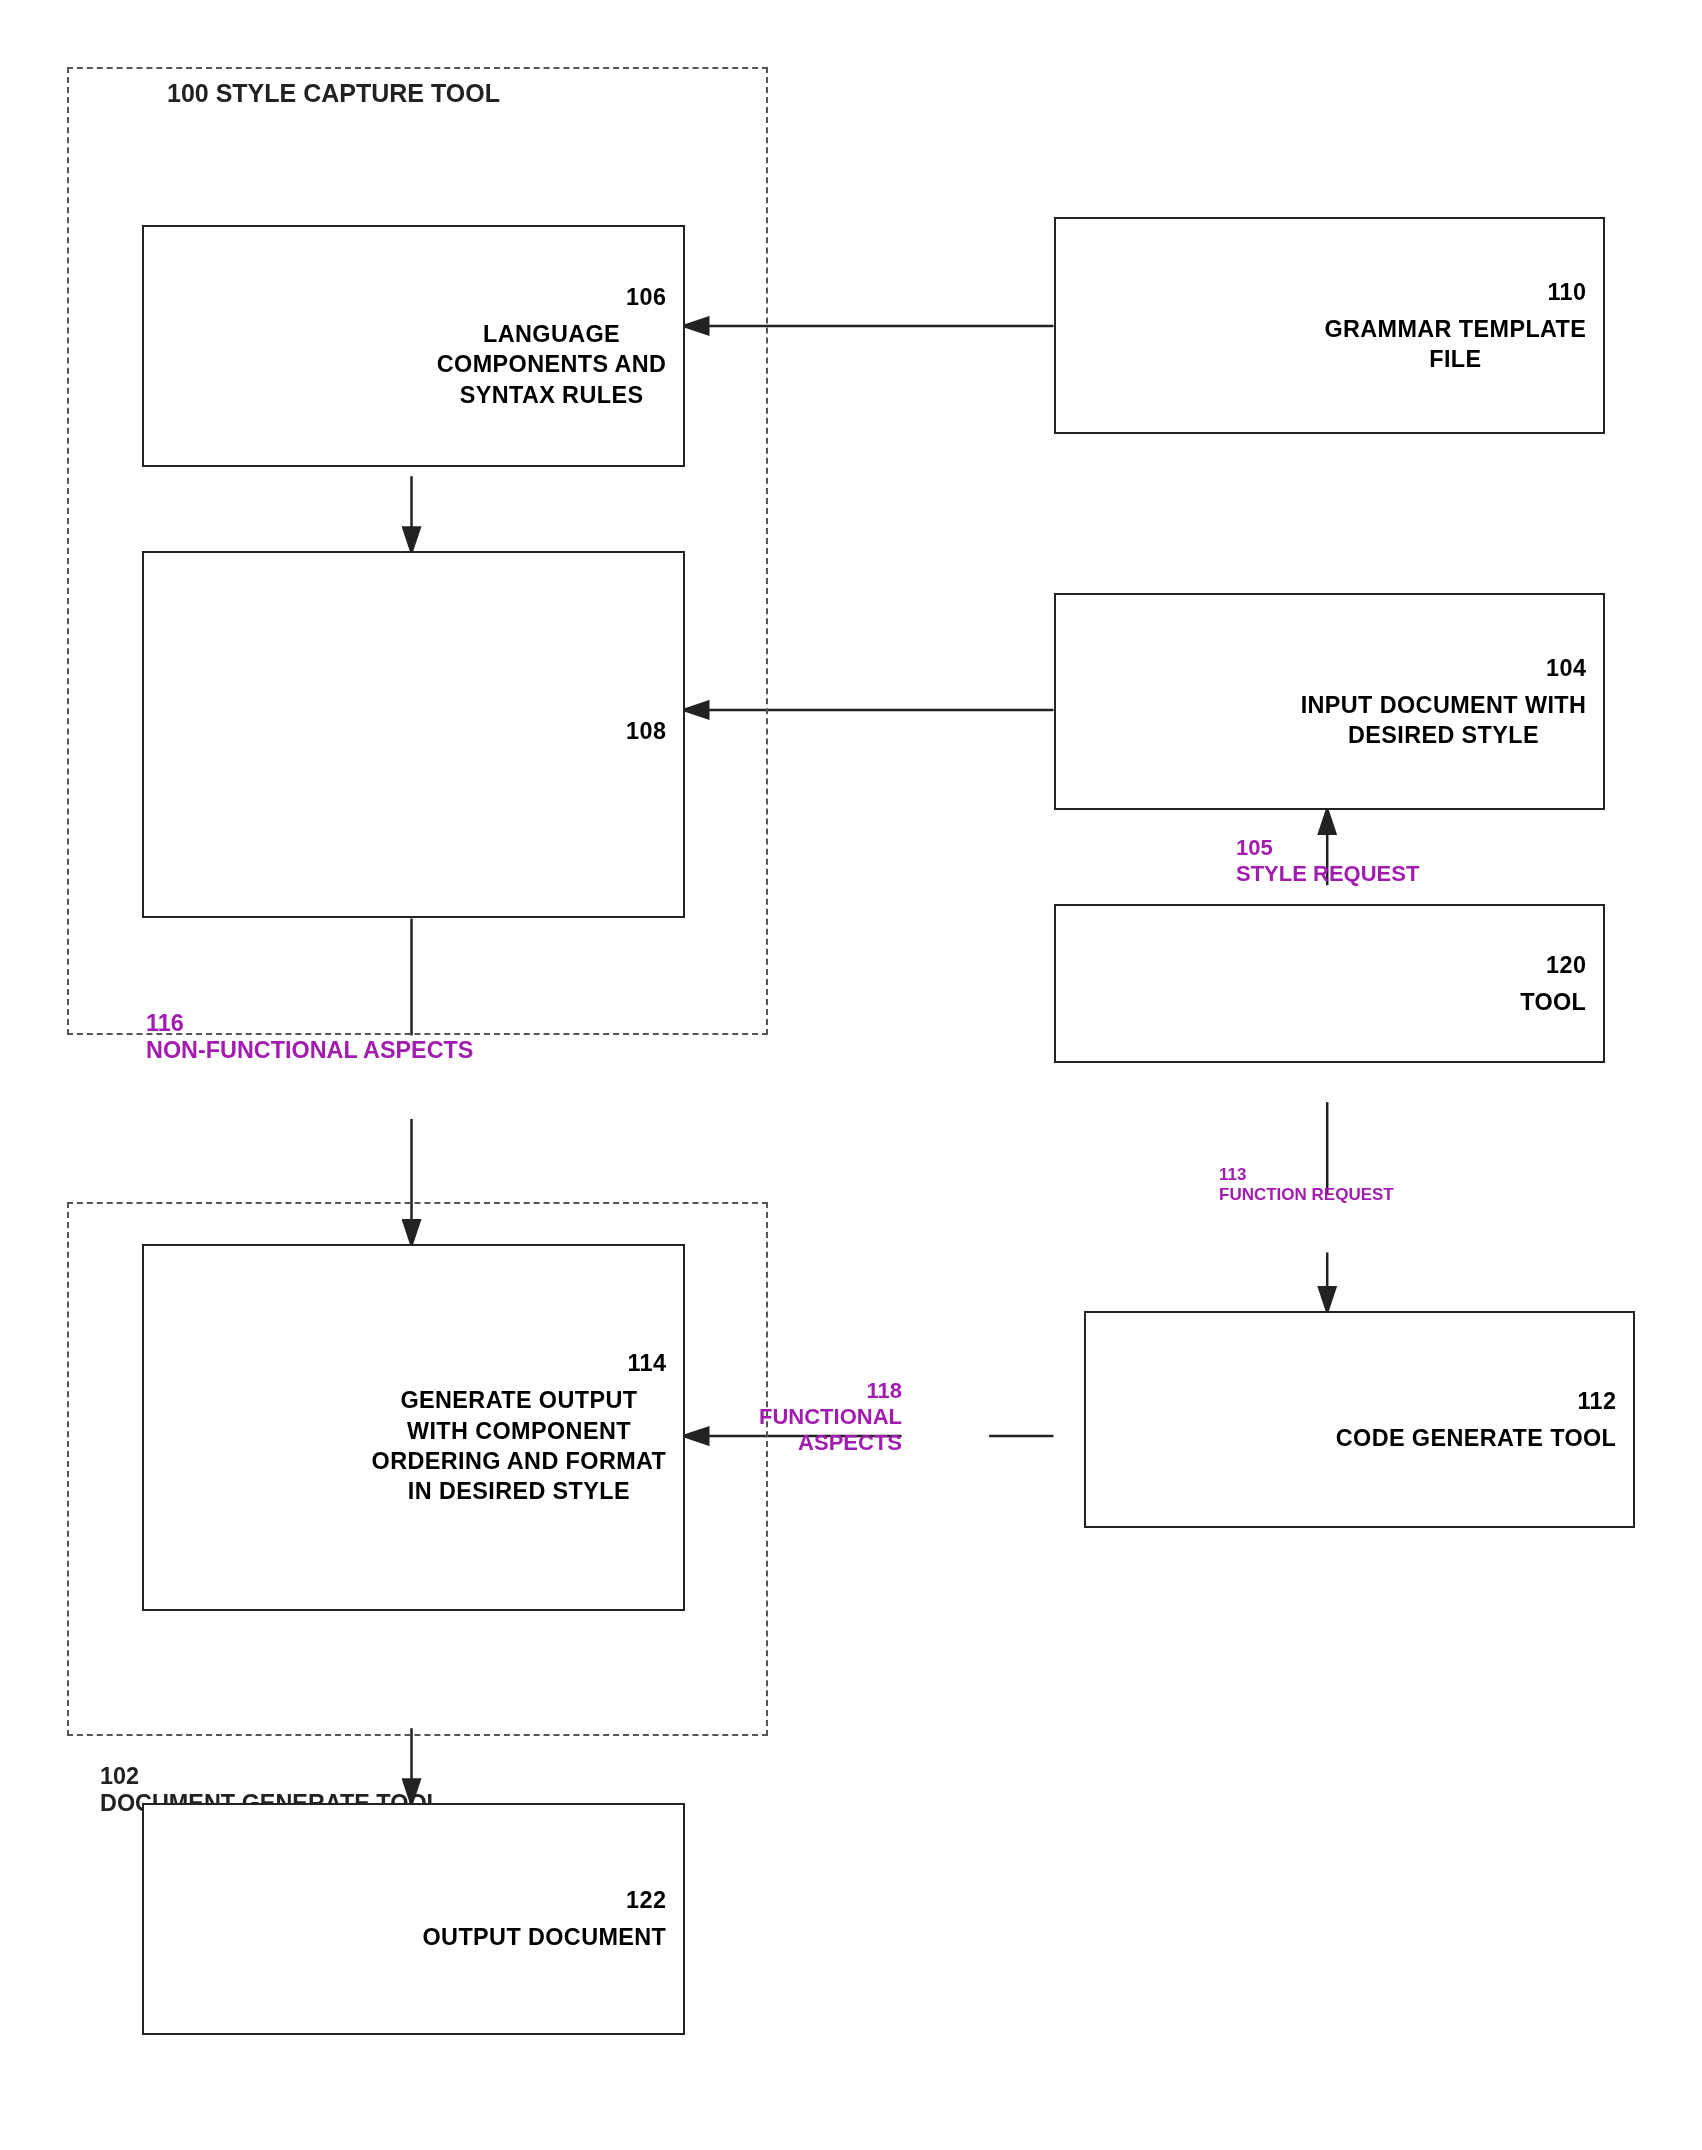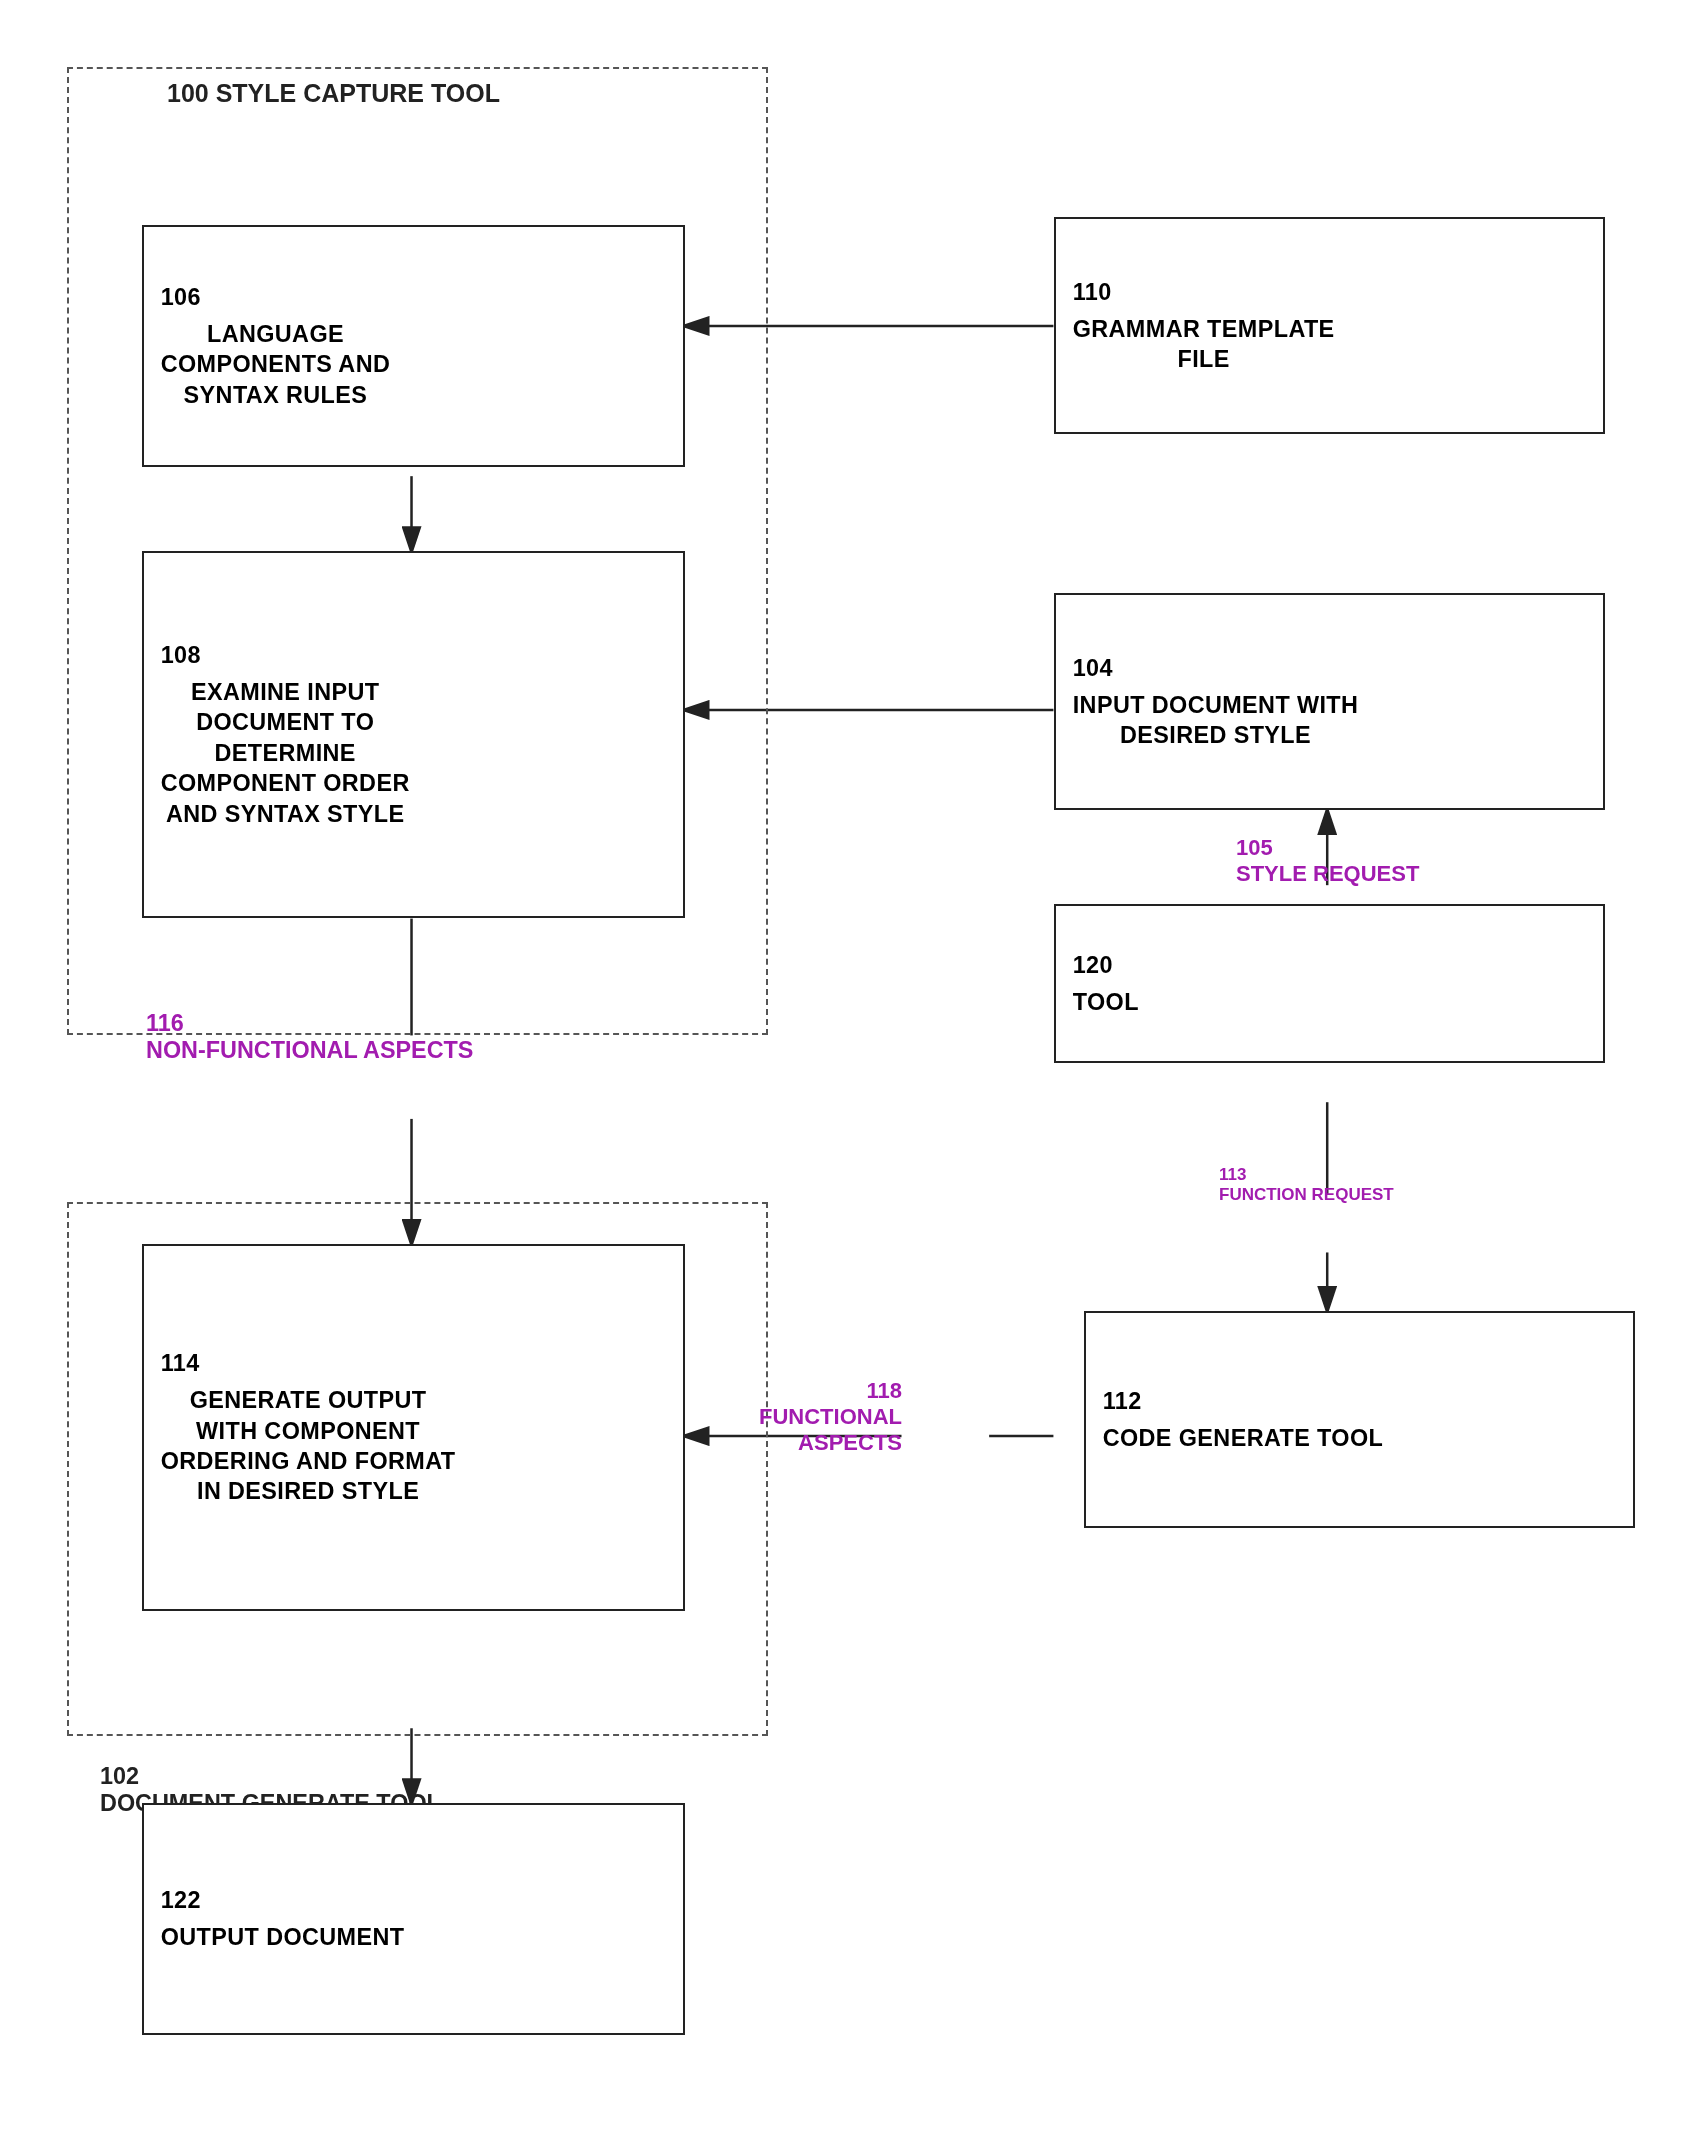--- a/index.html
+++ b/index.html
@@ -19,21 +19,21 @@
       background: #fff;
     }
 
     
     .box {
       position: absolute;
       border: 2.5px solid #222;
       background: #fff;
       display: flex;
       flex-direction: column;
-      align-items: flex-start;
+      align-items: flex-end;
       justify-content: center;
       text-align: center;
       font-size: 23.4px;
       font-weight: bold;
       letter-spacing: 0.4px;
       padding: 15px 16.7px;
       line-height: 1.3;
     }
 
     .box .box-num {
@@ -118,21 +118,20 @@
   <div class="dashed-label" style="left:167px; top:79px; font-size:25px;">100
 STYLE CAPTURE TOOL</div>
 
   <div class="box" style="left:142px; top:225px; width:543px; height:242px;">
     <span class="box-num">106</span>
     <span>LANGUAGE<br>COMPONENTS AND<br>SYNTAX RULES</span>
   </div>
 
   <div class="box" style="left:142px; top:551px; width:543px; height:367px;">
     <span class="box-num">108</span>
-    <span>EXAMINE INPUT<br>DOCUMENT TO<br>DETERMINE<br>COMPONENT ORDER<br>AND SYNTAX STYLE</span>
   </div>
 
   <div class="box" style="left:1054px; top:217px; width:551px; height:217px;">
     <span class="box-num">110</span>
     <span>GRAMMAR TEMPLATE<br>FILE</span>
   </div>
 
   <div class="box" style="left:1054px; top:593px; width:551px; height:217px;">
     <span class="box-num">104</span>
     <span>INPUT DOCUMENT WITH<br>DESIRED STYLE</span>

